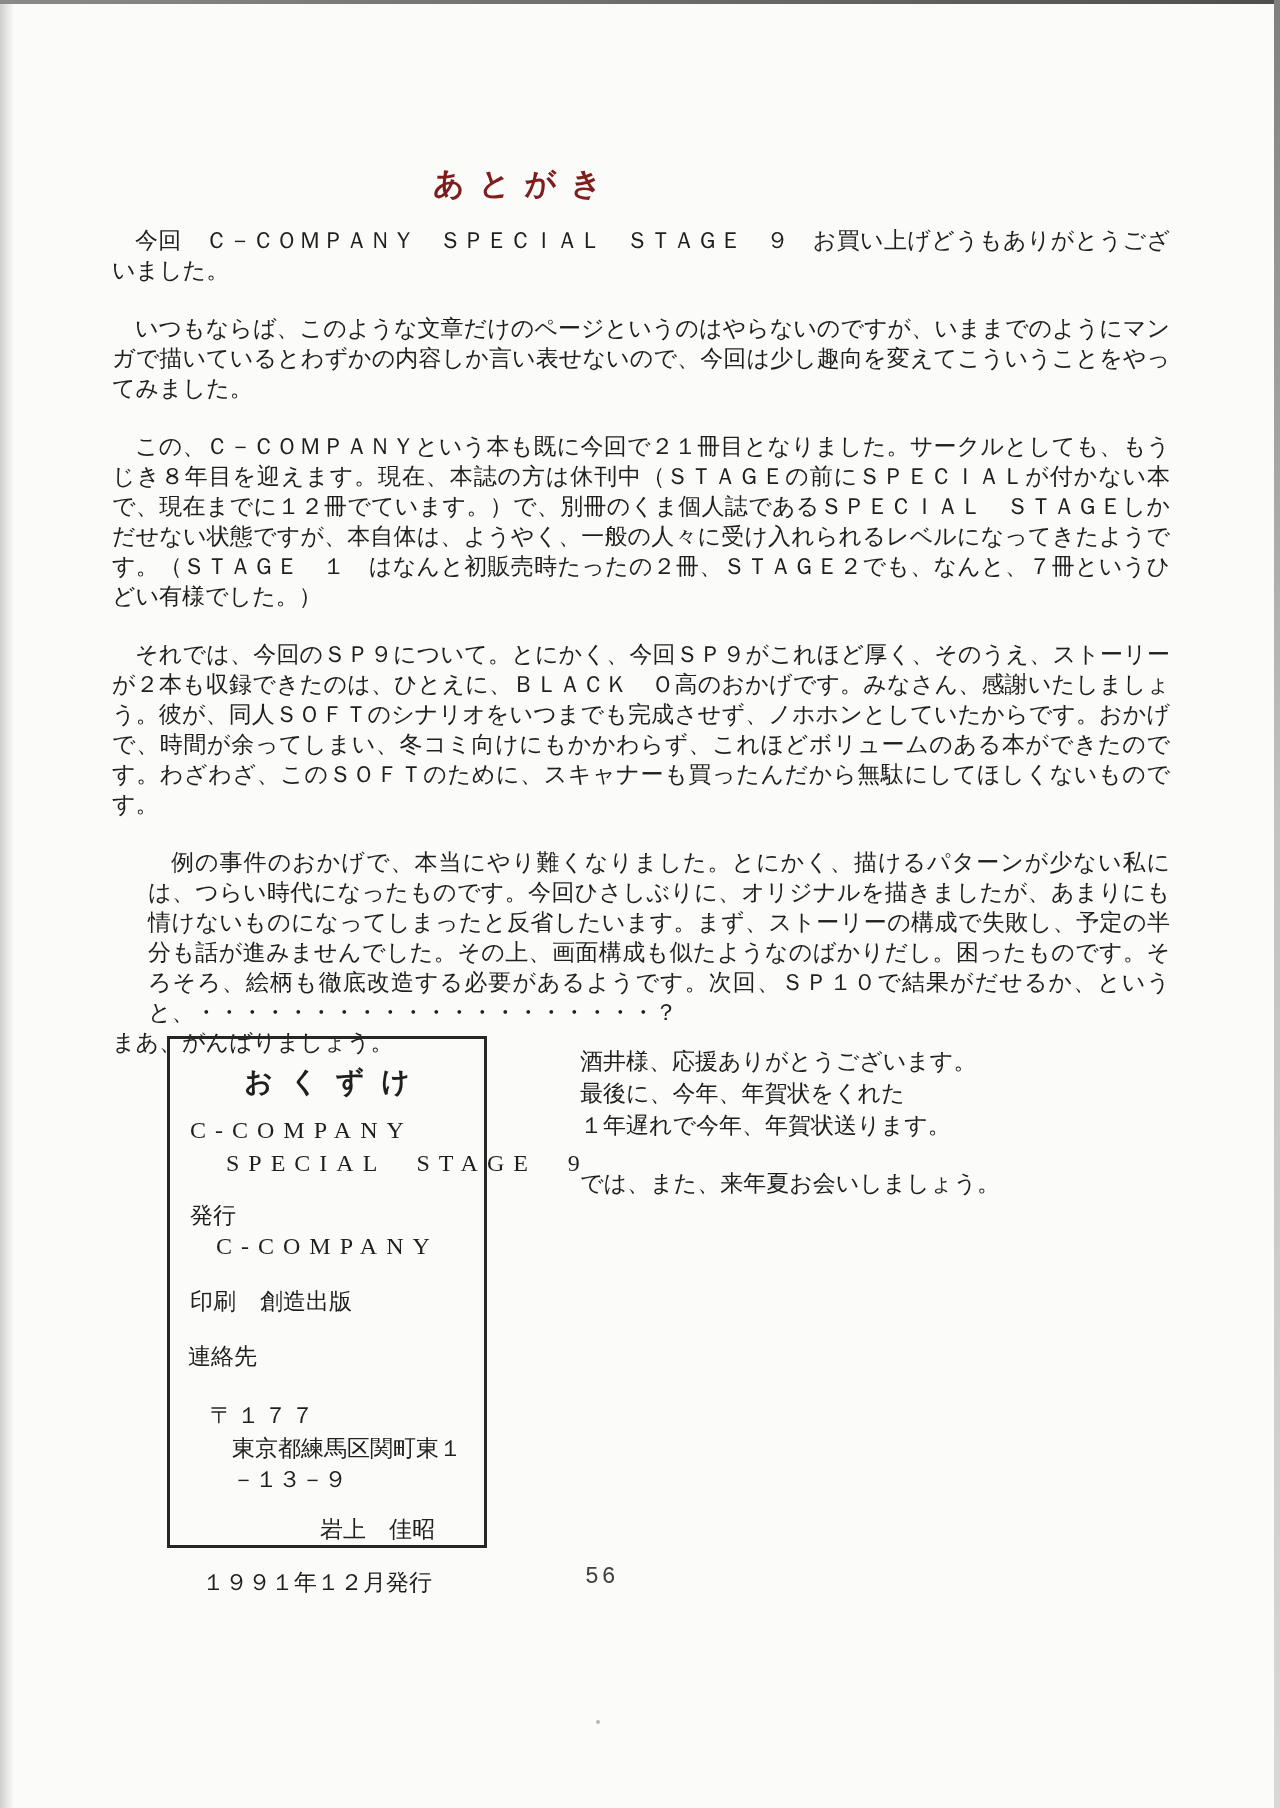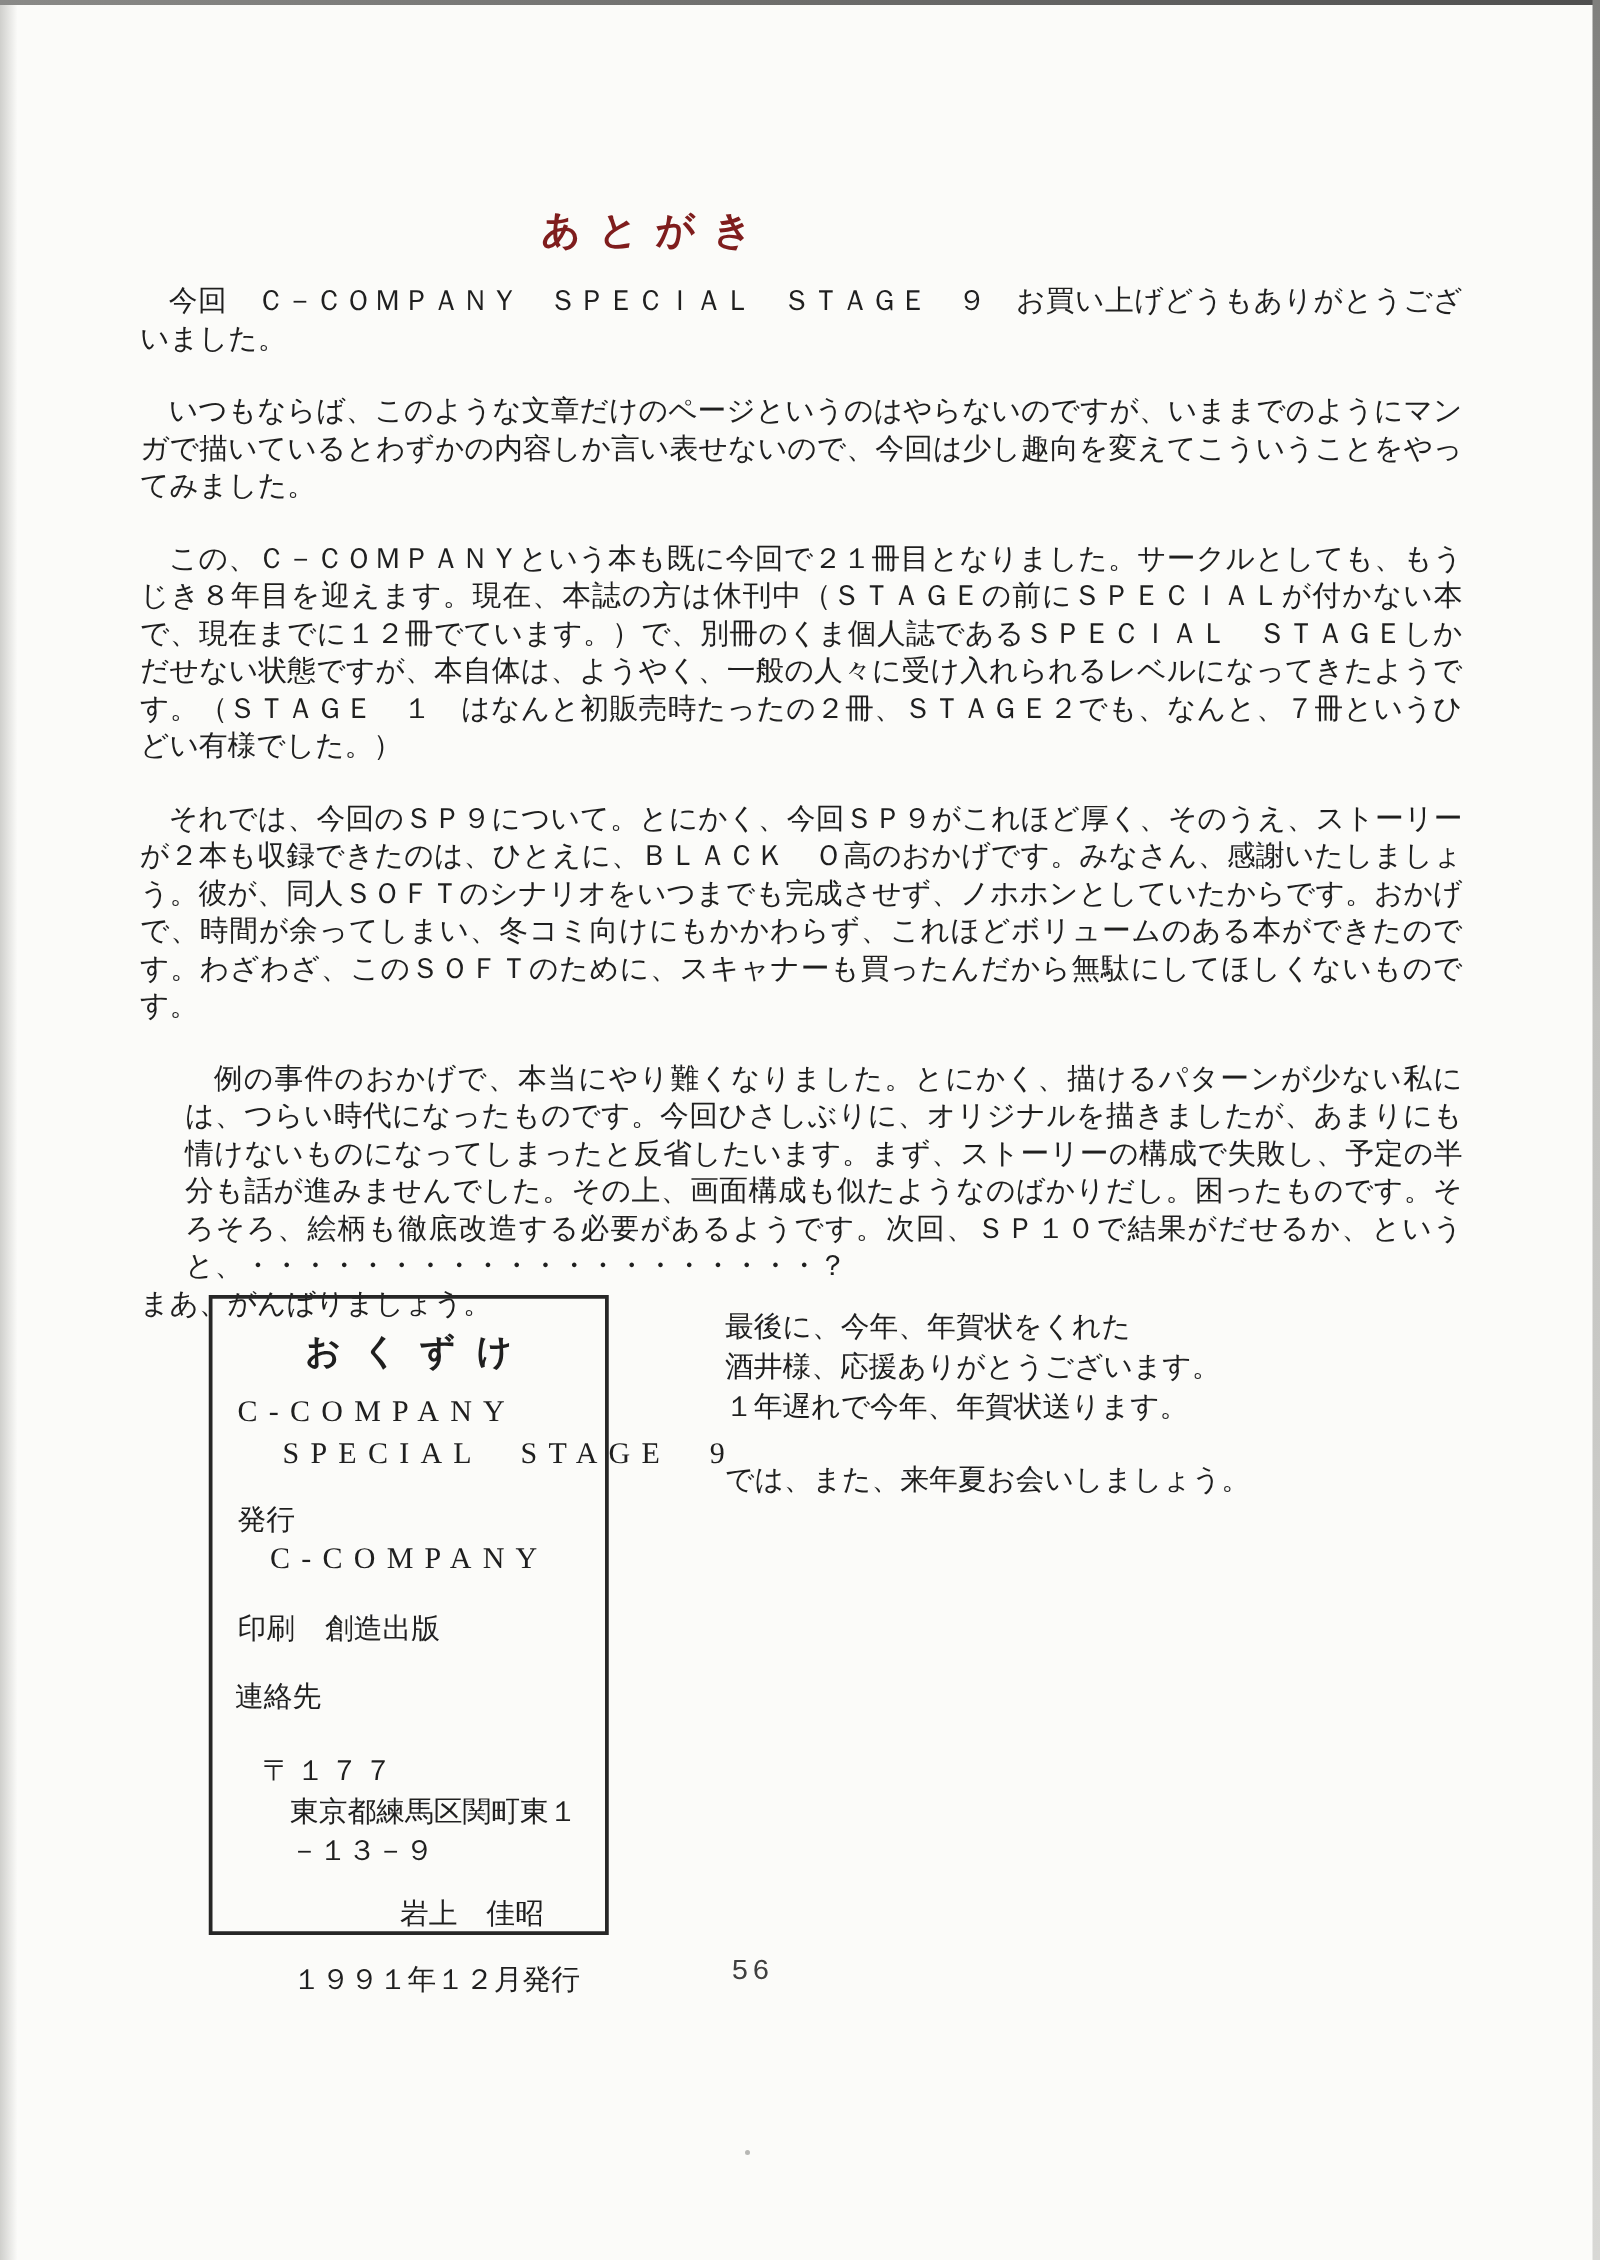--- a/index.html
+++ b/index.html
@@ -51,21 +51,21 @@
   .c-series1 { margin-top: 14px; margin-left: 20px; font-size: 24px; }
   .c-series2 { margin-top: 2px; margin-left: 56px; font-size: 24px; }
   .c-pub   { margin-top: 21px; margin-left: 20px; }
   .c-pub .latin { margin-left: 26px; font-size: 24px; }
   .c-print { margin-top: 24px; margin-left: 20px; }
   .c-print .val { margin-left: 24px; }
   .c-contact { margin-top: 24px; margin-left: 18px; }
   .c-postal  { margin-top: 28px; margin-left: 40px; letter-spacing: 4px; }
   .c-address { margin-top: 2px; margin-left: 62px; }
   .c-author  { margin-top: 19px; margin-left: 150px; }
-  .c-date    { margin-top: 22px; margin-left: 64px; }
+  .c-date    { margin-top: 22px; margin-left: 32px; }
   .closing {
     position: absolute; left: 580px; top: 1046px; width: 585px;
     font-size: 23px; line-height: 32px;
   }
   .closing .farewell { margin-top: 26px; }
   .page-num {
     position: absolute; left: 549px; top: 1564px;
     font-size: 23px; letter-spacing: 3px; color: #404040;
     font-family: "Liberation Mono", "DejaVu Sans Mono", monospace;
     margin-left: 36px;
@@ -107,22 +107,22 @@
       <span>印刷</span><span class="val">創造出版</span>
     </div>
     <div class="c-contact">連絡先</div>
     <div class="c-postal">〒１７７</div>
     <div class="c-address">東京都練馬区関町東１－１３－９</div>
     <div class="c-author">岩上　佳昭</div>
     <div class="c-date">１９９１年１２月発行</div>
   </div>
 
   <div class="closing">
+    <div>酒井様、応援ありがとうございます。</div>
     <div>最後に、今年、年賀状をくれた</div>
-    <div>酒井様、応援ありがとうございます。</div>
     <div>１年遅れで今年、年賀状送ります。</div>
     <div class="farewell">では、また、来年夏お会いしましょう。</div>
   </div>
 
   <div class="page-num">56</div>
 
   <div class="speck"></div>
 
 </div>
 

